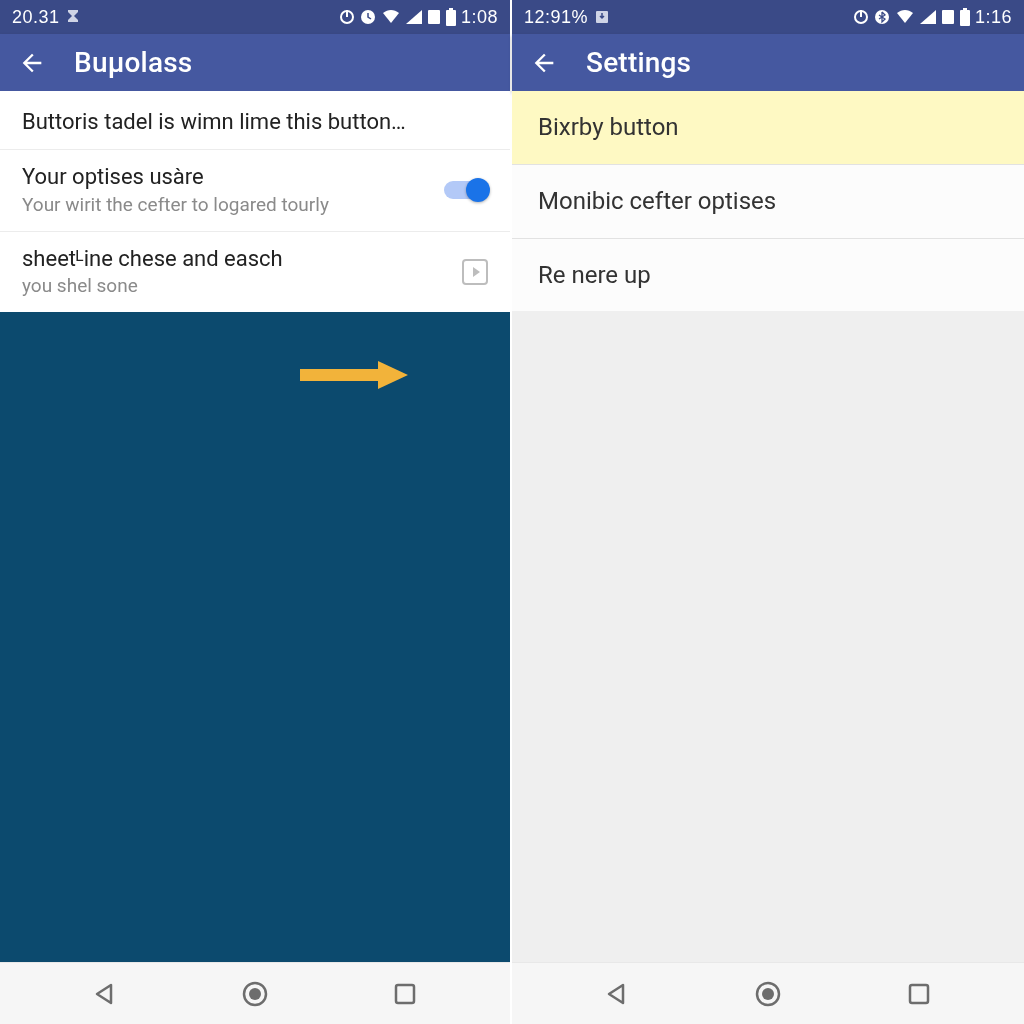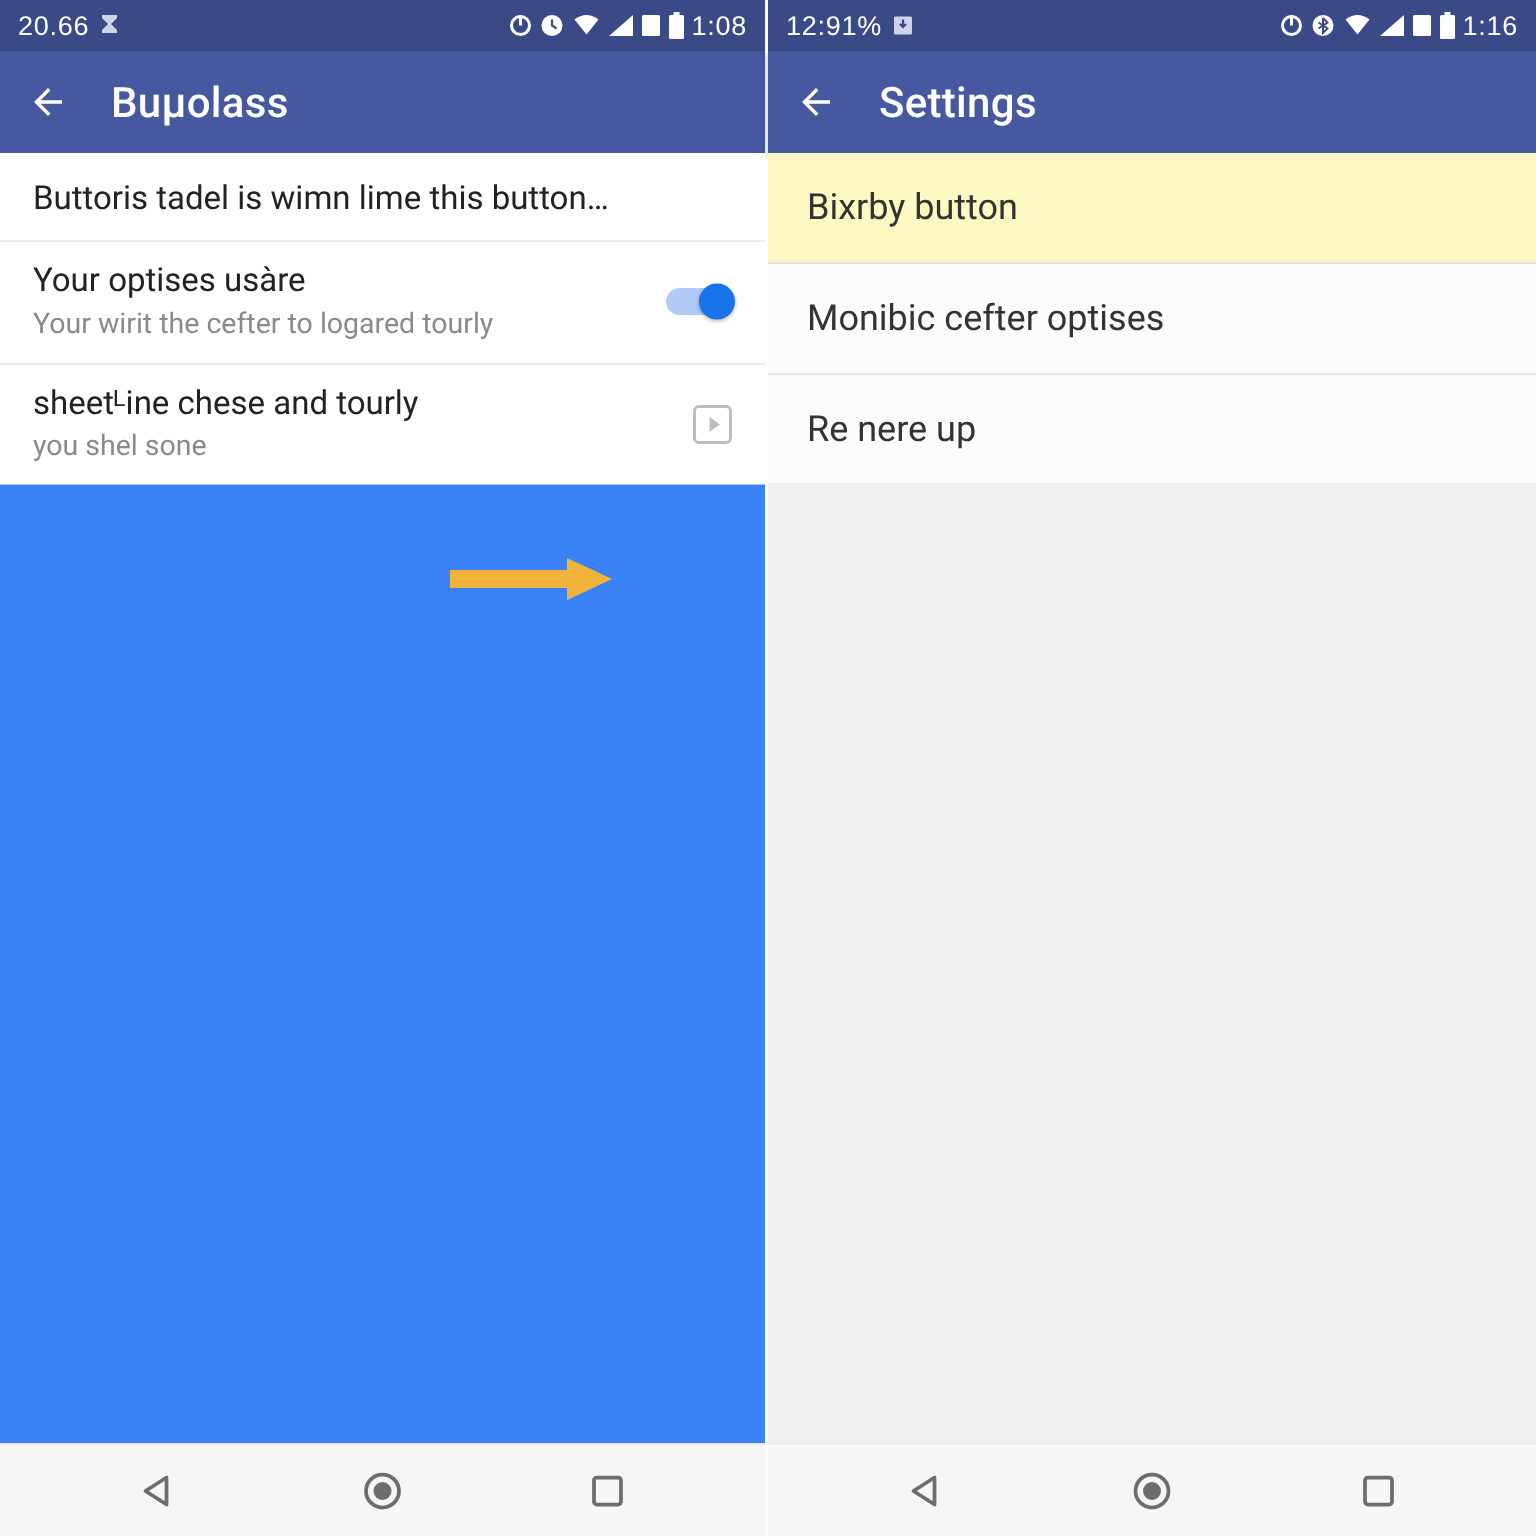--- a/index.html
+++ b/index.html
@@ -34,21 +34,21 @@
     font-weight: 500;
     letter-spacing: 0.5px;
     font-family: "Arial Narrow", Arial, sans-serif;
   }
   .status-left { display: flex; align-items: center; gap: 6px; }
   .status-right { display: flex; align-items: center; gap: 5px; }
   .status-right svg, .status-left svg { display: block; }
 
   
   .app-bar {
-    height: 68px;
+    height: 57px;
     background: #4558a0;
     color: #fff;
     display: flex;
     align-items: center;
     padding: 0 18px;
     gap: 28px;
     box-shadow: 0 2px 4px rgba(0,0,0,0.15);
   }
   .app-bar .back-arrow {
     width: 28px;
@@ -59,21 +59,21 @@
   }
   .app-bar .title {
     font-size: 28px;
     font-weight: 500;
     letter-spacing: 0.2px;
   }
 
   
   .content {
     flex: 1;
-    background: #3b82f6;
+    background: #0c4a6e;
     overflow: hidden;
     position: relative;
   }
   .phone.right .content { background: #efefef; }
 
   .list-item {
     padding: 14px 22px;
     border-bottom: 1px solid #e6e6e6;
     display: flex;
     align-items: center;
@@ -160,21 +160,21 @@
     justify-content: center;
   }
 </style>
 </head>
 <body>
 
 <div class="phone left">
 
   <div class="status-bar">
     <div class="status-left">
-      <span>20.66</span>
+      <span>20.31</span>
       <svg width="14" height="16" viewBox="0 0 14 16">
           <path d="M2 1h10v2l-4 4 4 4v2H2v-2l4-4-4-4z" fill="#cfd4e6"></path>
         </svg>
     </div>
     <div class="status-right">
       <svg width="16" height="16" viewBox="0 0 16 16">
           <circle cx="8" cy="8" r="6" fill="none" stroke="#fff" stroke-width="2"></circle>
           <rect x="7" y="1" width="2" height="7" fill="#fff"></rect>
         </svg>
       <svg width="16" height="16" viewBox="0 0 16 16">
@@ -217,21 +217,21 @@
       <div class="item-text">
         <span class="item-title">Your optises usàre</span>
         <span class="item-sub">Your wirit the cefter to logared tourly</span>
       </div>
       <div class="toggle">
           <div class="knob"></div>
         </div>
     </div>
     <div class="list-item" style="border-bottom:none;">
       <div class="item-text">
-        <span class="item-title">sheetᴸine chese and tourly</span>
+        <span class="item-title">sheetᴸine chese and easch</span>
         <span class="item-sub">you shel sone</span>
       </div>
       <div class="play-square"></div>
     </div>
 
     <svg class="arrow-annotation" width="110" height="30" viewBox="0 0 110 30">
       <rect x="0" y="10" width="80" height="12" fill="#f2b33a"></rect>
       <polygon points="78,2 108,16 78,30" fill="#f2b33a"></polygon>
     </svg>
   </div>

